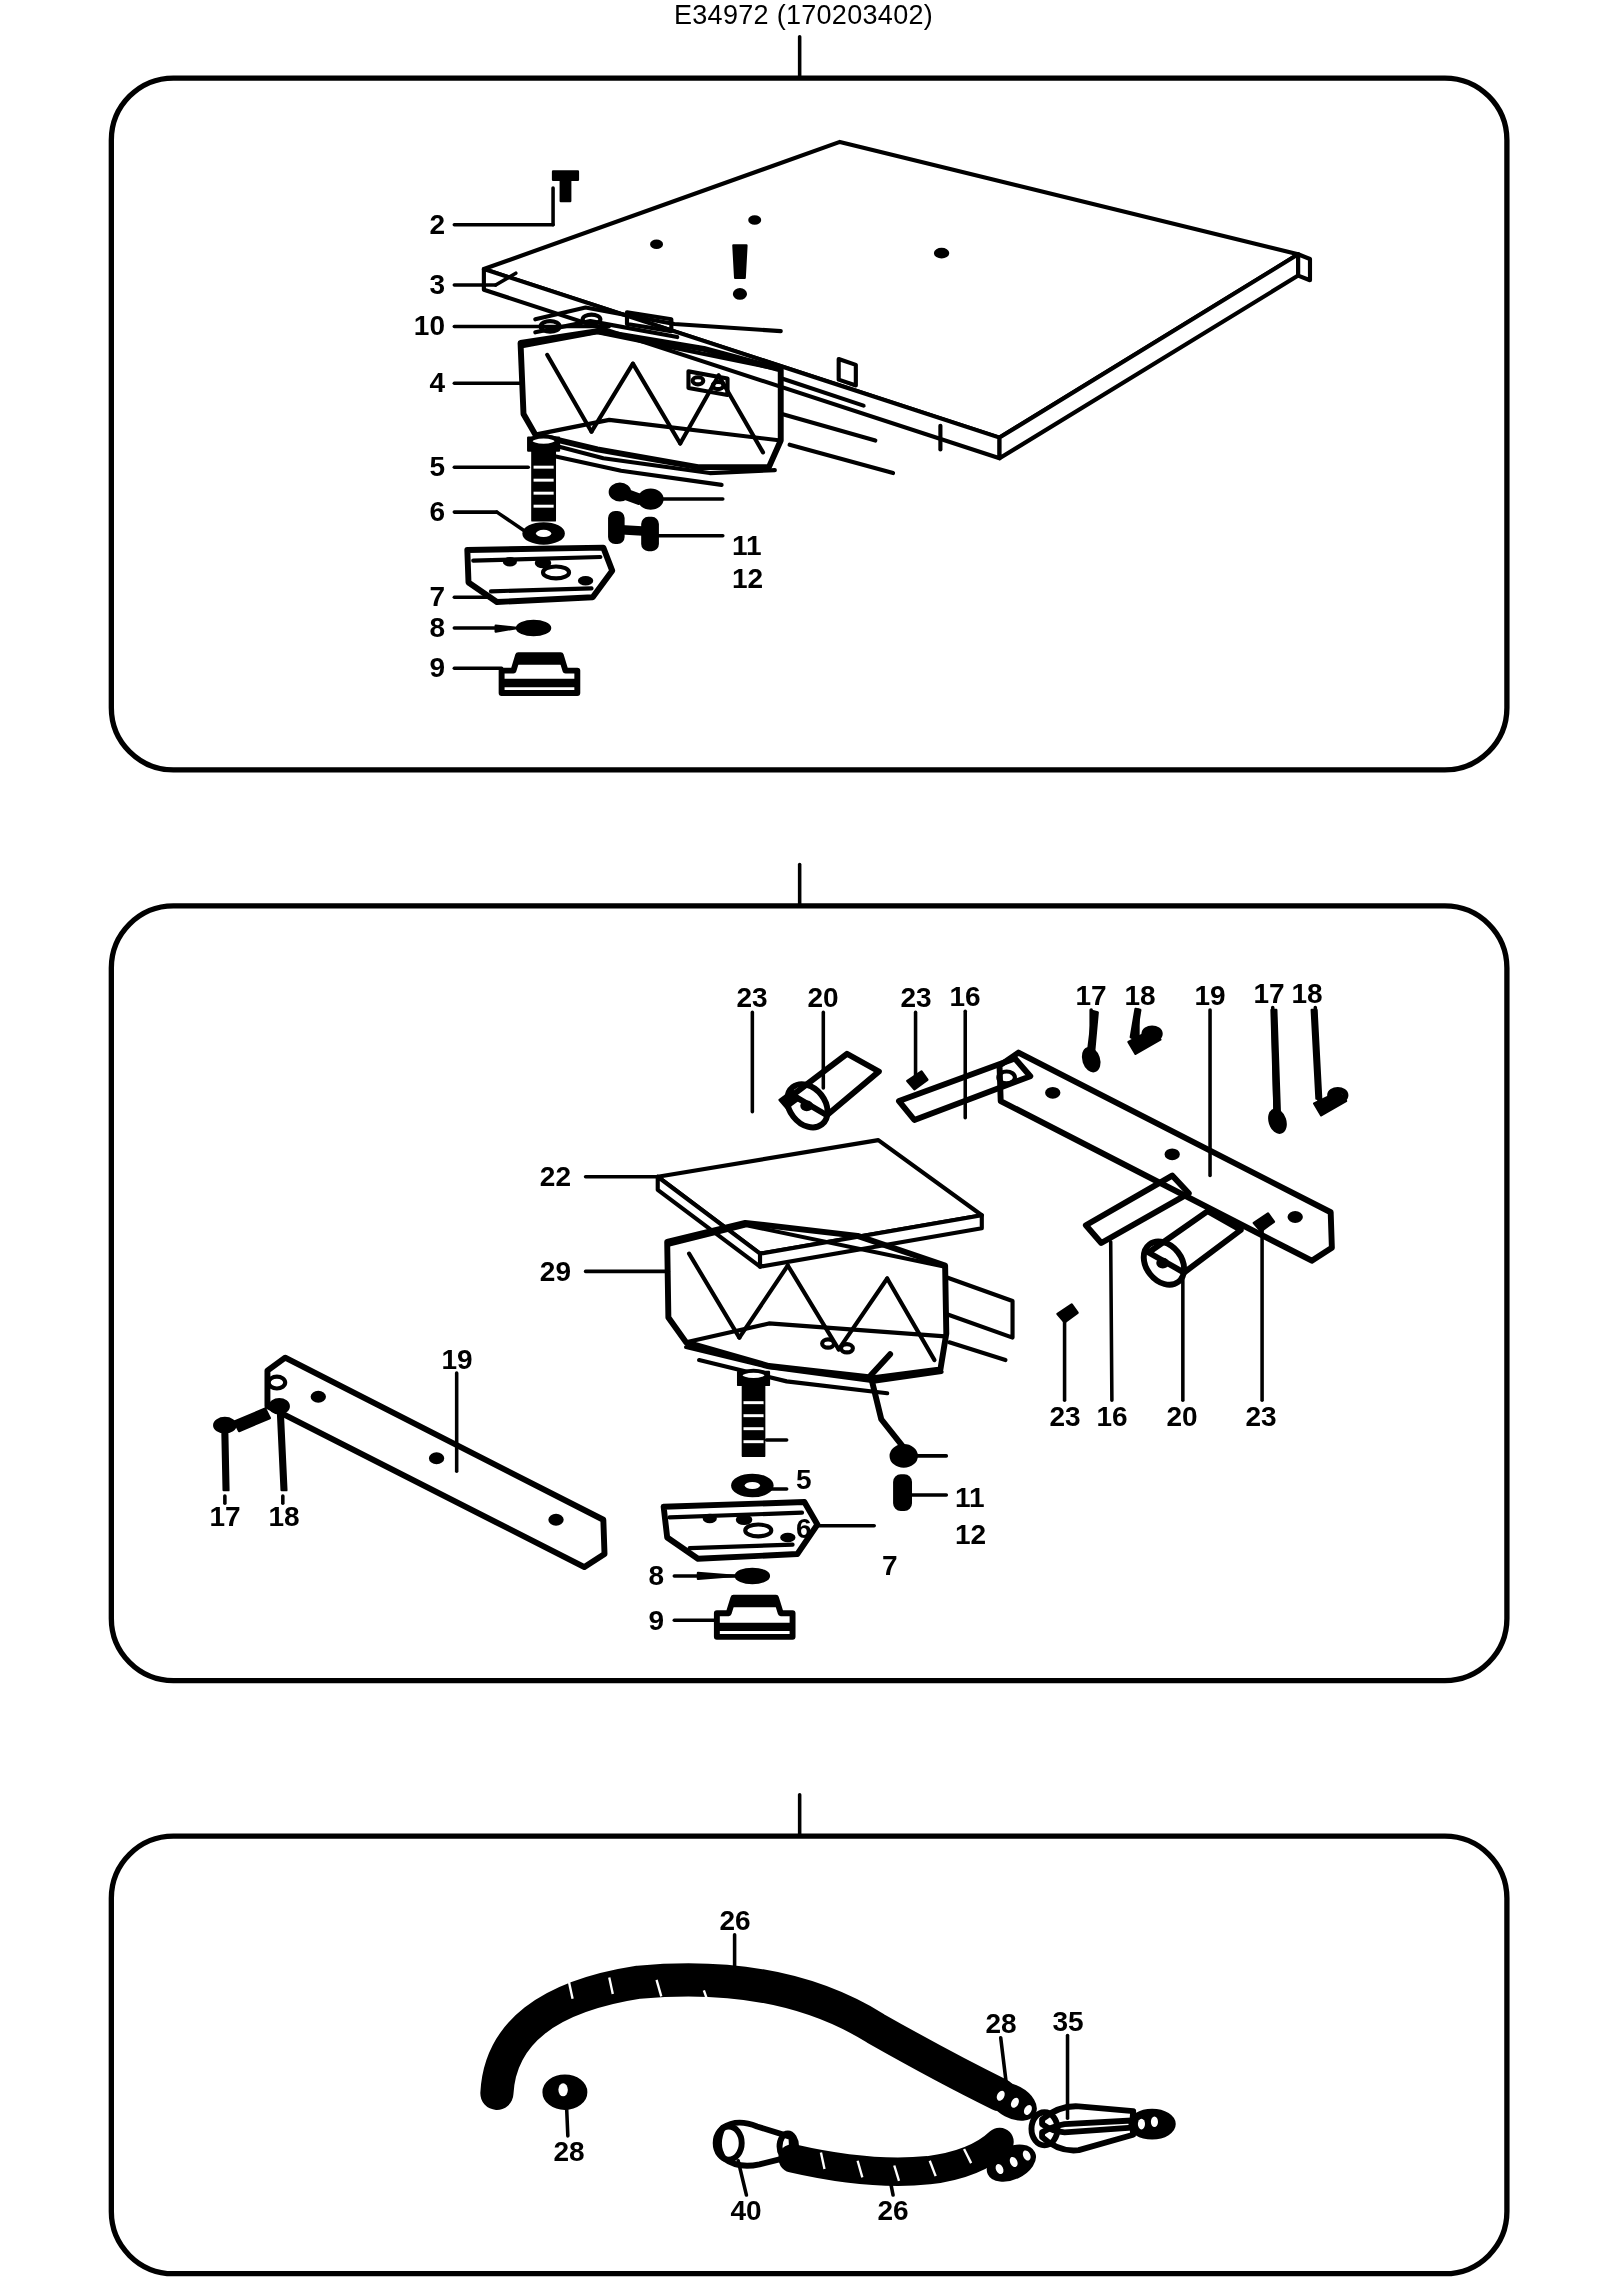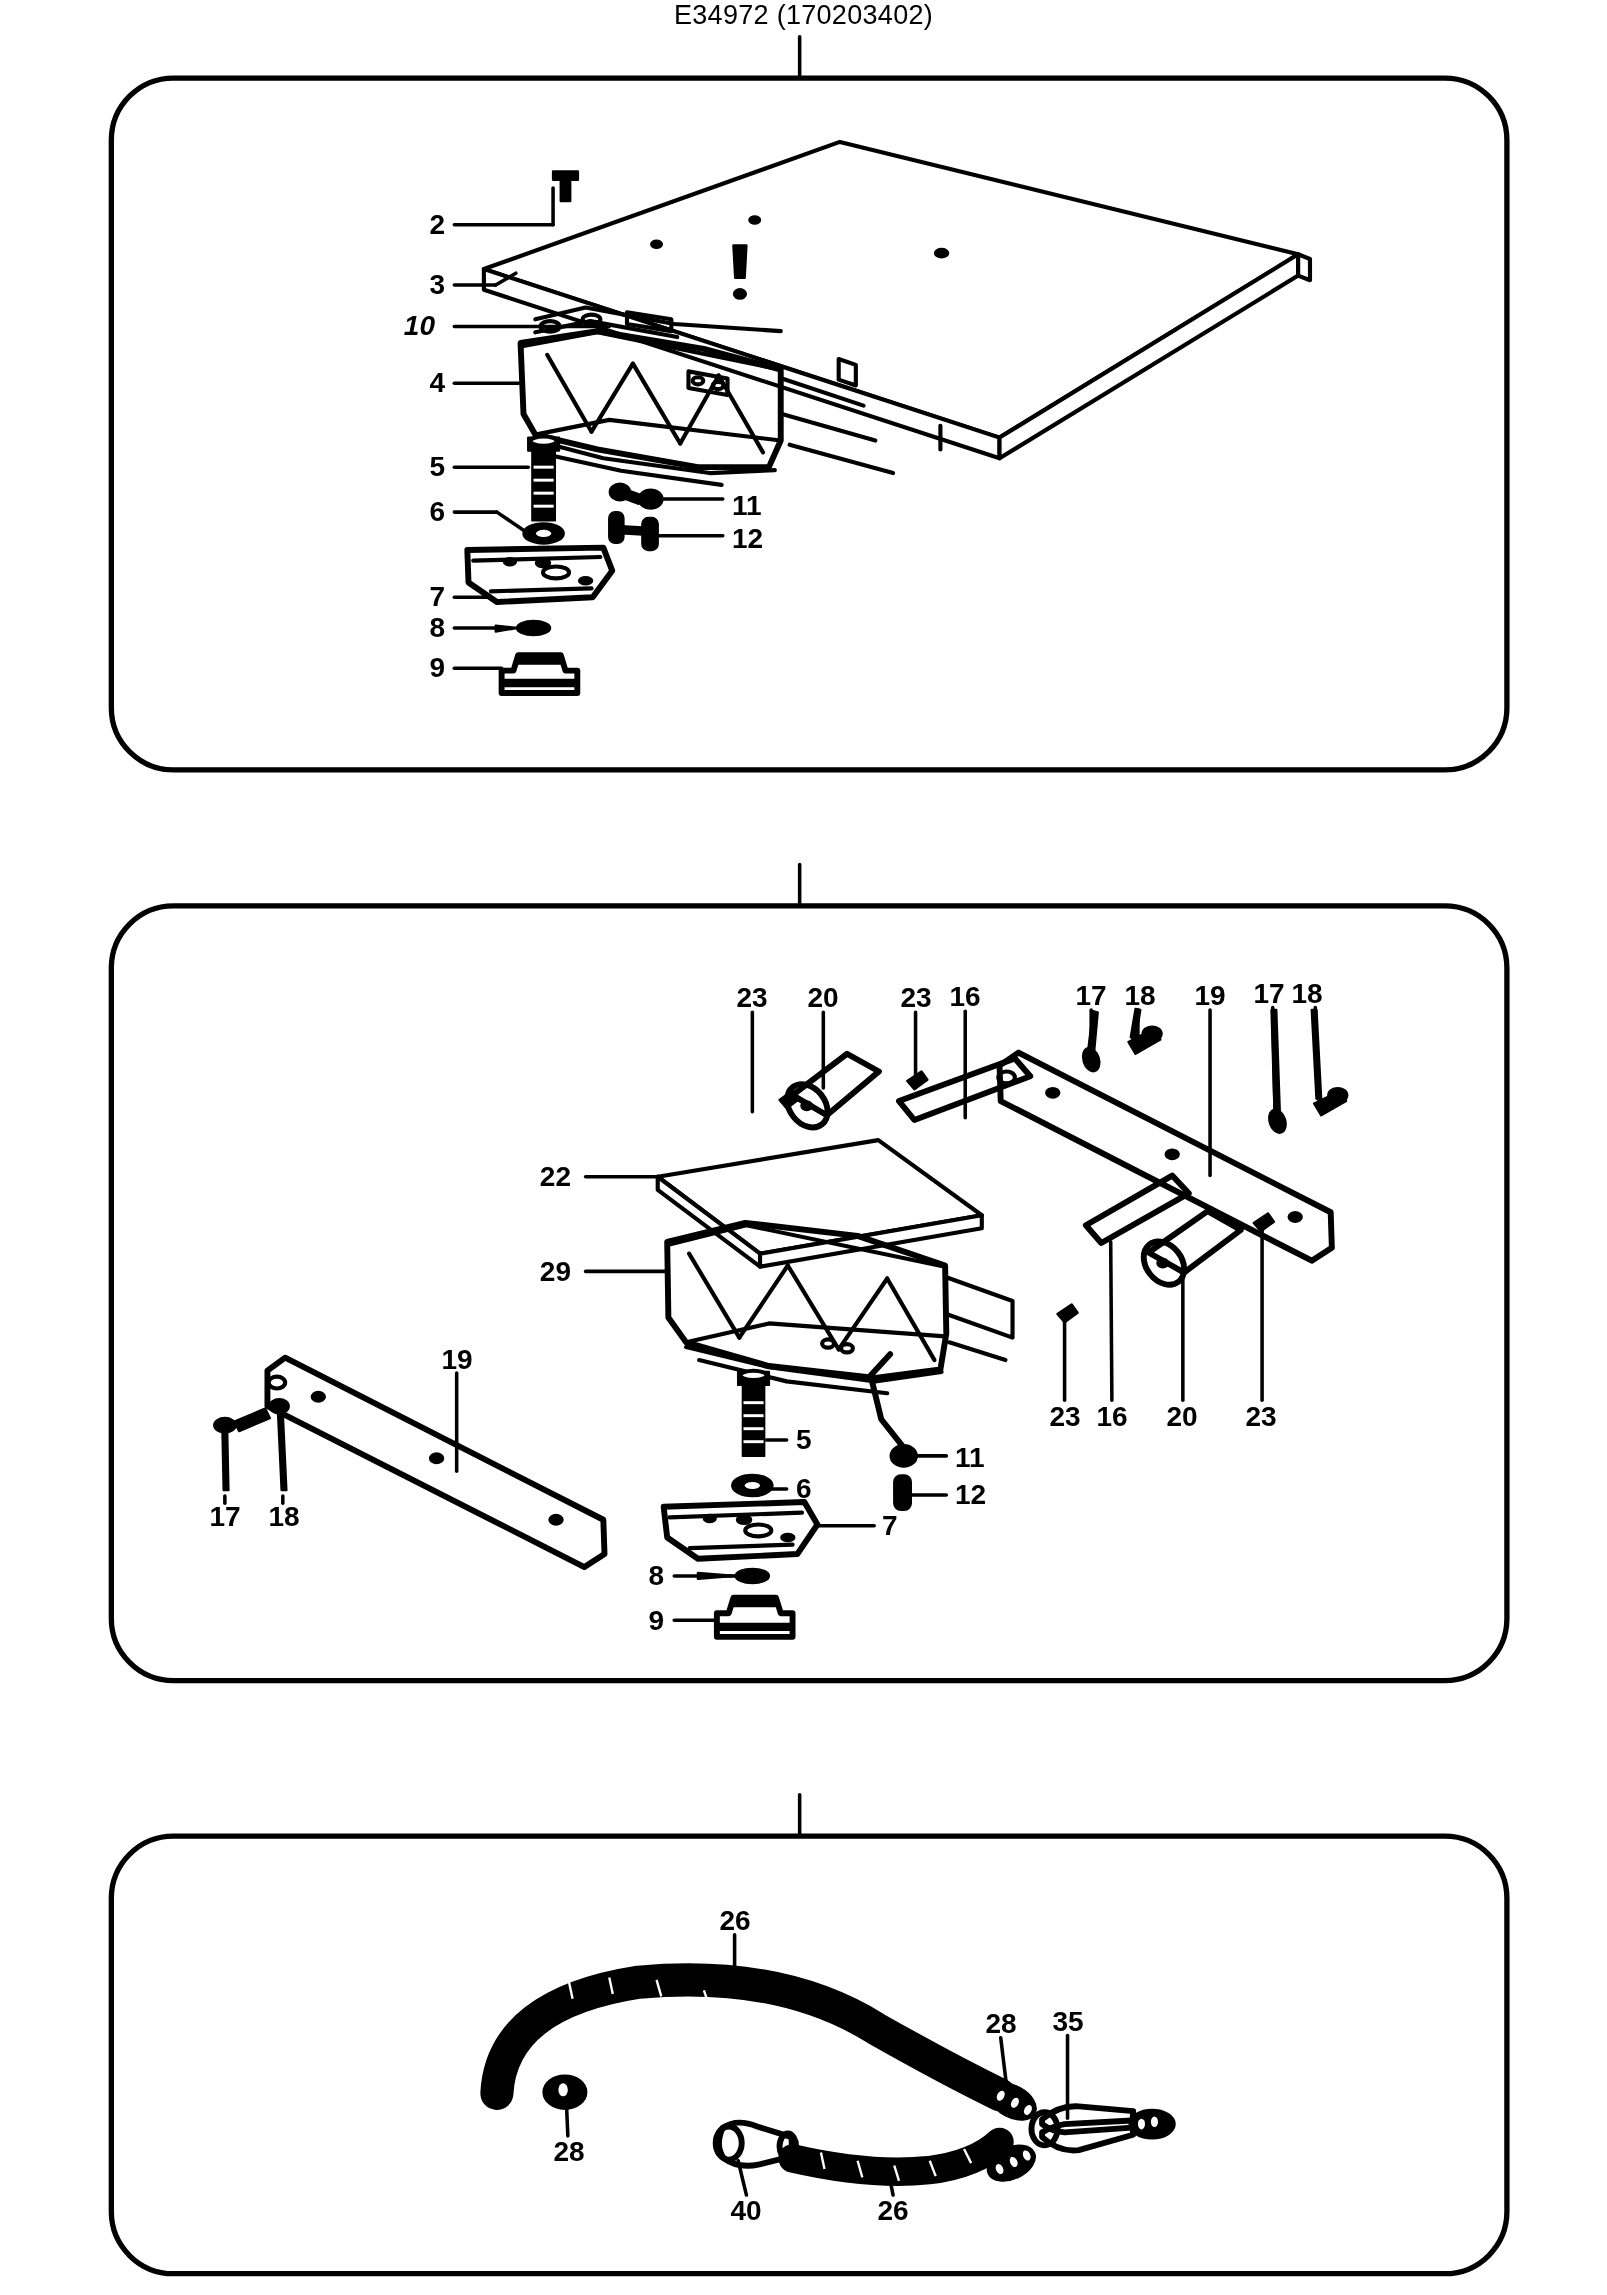--- a/index.html
+++ b/index.html
@@ -23,21 +23,21 @@
   }
   .panel-svg{position:absolute;left:0;top:0;width:1607px;height:2295px;pointer-events:none;}
   .callout{
     position:absolute;
     font-weight:bold;
     font-size:28px;
     line-height:1;
     white-space:nowrap;
   }
   .callout.c-right{transform:translate(-100%,-50%);}
-  .callout.c-left{transform:translate(0,-50%);}
+  .callout.c-left{transform:translate(0,-50%);margin-top:40px;}
   .callout.c-center{transform:translate(-50%,-50%);}
 </style>
 </head>
 <body>
 
 <div class="page">
 
   <svg class="panel-svg" viewBox="0 0 2717 3881">
     <defs>
       <style>
@@ -437,21 +437,21 @@
         <line class="lead" x1="1510" y1="3712" x2="1502" y2="3672"></line>
       </g>
     </g>
   </svg>
 
   <div class="panel-title" style="top:0px;">E34972  (170203402)</div>
 
   <div id="callout-layer">
       <div class="callout c-right" style="left: 445px; top: 225px;">2</div>
       <div class="callout c-right" style="left: 445px; top: 285px;">3</div>
-      <div class="callout c-right" style="left: 435px; top: 326px; font-style: italic;">10</div>
+      <div class="callout c-right" style="left: 445px; top: 326px;">10</div>
       <div class="callout c-right" style="left: 445px; top: 383px;">4</div>
       <div class="callout c-right" style="left: 445px; top: 467px;">5</div>
       <div class="callout c-right" style="left: 445px; top: 512px;">6</div>
       <div class="callout c-right" style="left: 445px; top: 597px;">7</div>
       <div class="callout c-right" style="left: 445px; top: 628px;">8</div>
       <div class="callout c-right" style="left: 445px; top: 668px;">9</div>
       <div class="callout c-left" style="left: 732px; top: 506px;">11</div>
       <div class="callout c-left" style="left: 732px; top: 539px;">12</div>
       <div class="callout c-center" style="left: 752px; top: 998px;">23</div>
       <div class="callout c-center" style="left: 823px; top: 998px;">20</div>

